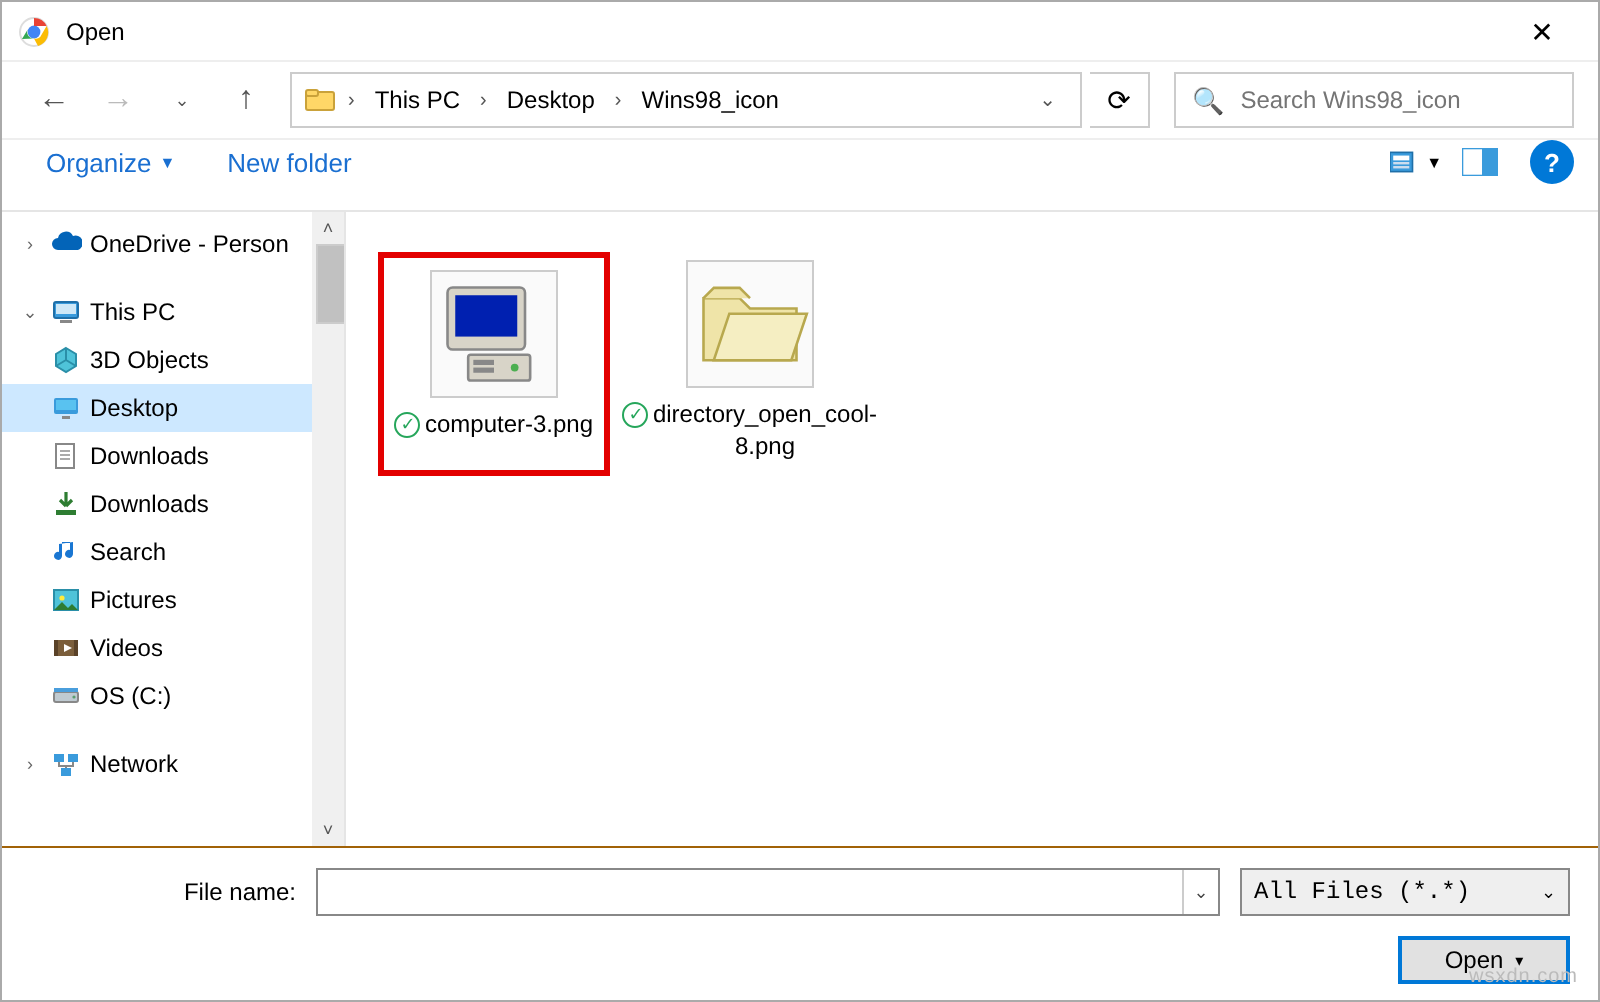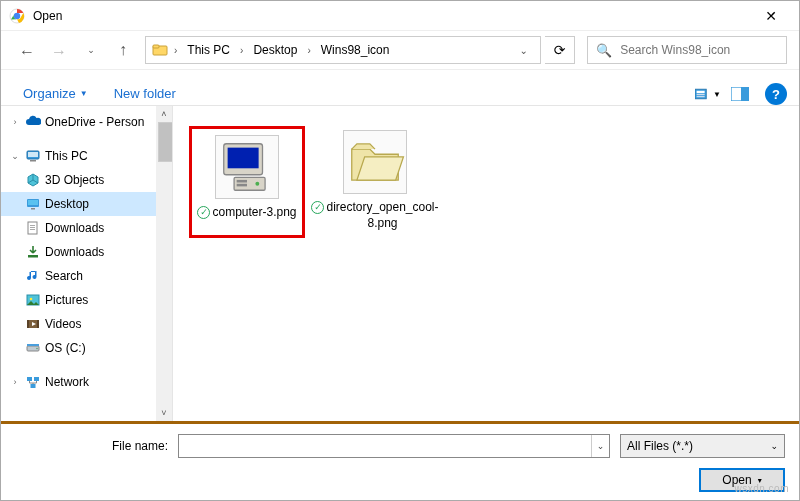--- a/index.html
+++ b/index.html
@@ -22,21 +22,21 @@
 .crumb { font-size: 12px; padding: 2px 4px; }
 .crumb-sep { font-size: 10px; color: #555; padding: 0 2px; }
 .addr-spacer { flex: 1; }
 .addr-drop { color: #555; font-size: 10px; padding: 0 6px; }
 .refresh { width: 30px; height: 28px; border: 1px solid #ccc; border-left: none; display: flex; align-items: center; justify-content: center; font-size: 14px; }
 .searchbox { width: 200px; height: 28px; border: 1px solid #ccc; display: flex; align-items: center; padding: 0 8px; gap: 6px; margin-left: 8px; }
 .searchbox input { border: none; outline: none; font-size: 12px; flex: 1; color: #15803d; }
 .search-icon { color: #888; font-size: 13px; }
 
 
-.toolbar { height: 36px; display: flex; align-items: flex-end; padding: 0 12px; gap: 6px; border-top: 1px solid #eee; }
+.toolbar { height: 36px; display: flex; align-items: flex-start; padding: 0 12px; gap: 6px; border-top: 1px solid #eee; }
 .tbtn { padding: 4px 10px; font-size: 13px; color: #1a6fd1; display: flex; align-items: center; gap: 4px; }
 .tbtn .drop { font-size: 8px; }
 .tool-spacer { flex: 1; }
 .view-icon, .preview-icon { width: 26px; height: 22px; display: flex; align-items: center; justify-content: center; }
 .help-icon { width: 22px; height: 22px; border-radius: 50%; background: #0078d7; color: #fff; display: flex; align-items: center; justify-content: center; font-size: 13px; font-weight: bold; margin-left: 6px; }
 
 
 .body { flex: 1; display: flex; border-top: 1px solid #e5e5e5; overflow: hidden; }
 .sidebar { width: 172px; border-right: 1px solid #e5e5e5; overflow-y: auto; padding: 4px 0; position: relative; }
 .sidebar::-webkit-scrollbar { width: 16px; }
@@ -50,28 +50,28 @@
 
 
 .content { flex: 1; padding: 20px 16px; display: flex; align-items: flex-start; gap: 12px; }
 .file-tile { width: 116px; display: flex; flex-direction: column; align-items: center; text-align: center; padding: 4px; }
 .file-tile.highlighted { border: 3px solid #e30000; padding: 6px 4px 14px 4px; }
 .thumb { width: 64px; height: 64px; border: 1px solid #ccc; background: #fafafa; display: flex; align-items: center; justify-content: center; margin-bottom: 6px; }
 .fname { font-size: 12px; line-height: 1.3; display: flex; align-items: flex-start; gap: 2px; justify-content: center; }
 .sync-badge { width: 13px; height: 13px; border-radius: 50%; border: 1.5px solid #26a65b; display: inline-flex; align-items: center; justify-content: center; color: #26a65b; font-size: 9px; flex-shrink: 0; margin-top: 1px; }
 
 
-.bottom { border-top: 3px solid #a16207; padding: 10px 14px 8px 22px; }
+.bottom { border-top: 1px solid #a16207; padding: 10px 14px 8px 2px; }
 .row-fname { display: flex; align-items: center; gap: 10px; margin-bottom: 10px; }
 .row-fname label { font-size: 12px; width: 145px; text-align: right; }
 .fname-combo { flex: 1; height: 24px; border: 1px solid #888; display: flex; align-items: center; }
 .fname-combo input { flex: 1; border: none; outline: none; padding: 0 6px; font-size: 12px; }
 .combo-btn { width: 18px; height: 100%; display: flex; align-items: center; justify-content: center; font-size: 9px; color: #444; border-left: 1px solid #ccc; }
 .filter-combo { width: 165px; height: 24px; border: 1px solid #888; background: #efefef; display: flex; align-items: center; padding: 0 6px; font-size: 12px; }
-.filter-combo .ftxt { flex: 1; }
+.filter-combo .ftxt { flex: 1; font-family: Liberation Mono, monospace; }
 .row-btns { display: flex; justify-content: flex-end; gap: 8px; }
 .dlg-btn { width: 86px; height: 24px; border: 1px solid #888; background: #e1e1e1; font-size: 12px; display: flex; align-items: center; justify-content: center; }
 .dlg-btn.primary { border: 1px solid #0078d7; box-shadow: 0 0 0 1px #0078d7 inset; }
 .dlg-btn .drop { font-size: 8px; margin-left: 6px; }
 
 .watermark { position: absolute; bottom: 6px; right: 10px; font-size: 10px; color: #bbb; letter-spacing: .5px; pointer-events: none; }
 
 
 .side-scroll { position: absolute; right: 0; top: 0; bottom: 0; width: 16px; background: #f0f0f0; }
 .side-scroll .up, .side-scroll .down { height: 16px; display: flex; align-items: center; justify-content: center; font-size: 9px; color: #555; }

